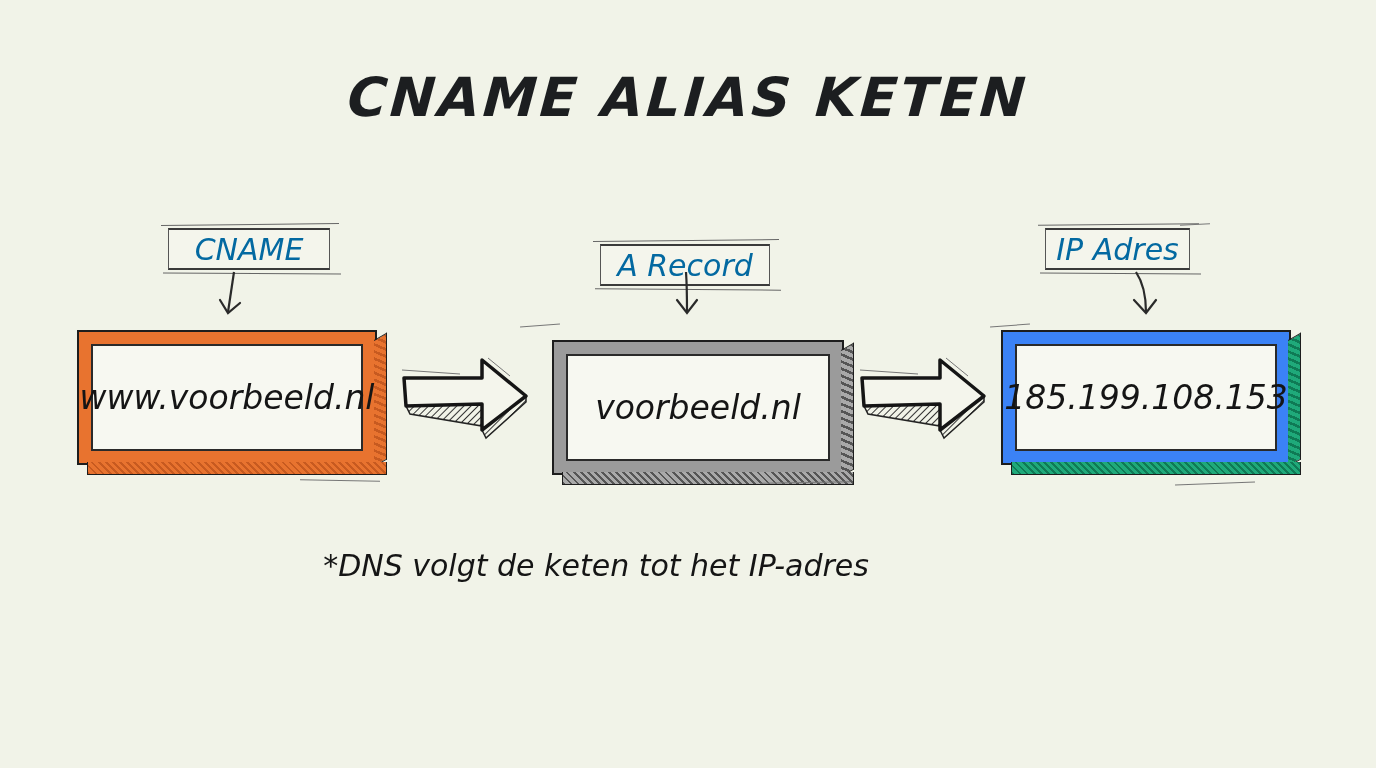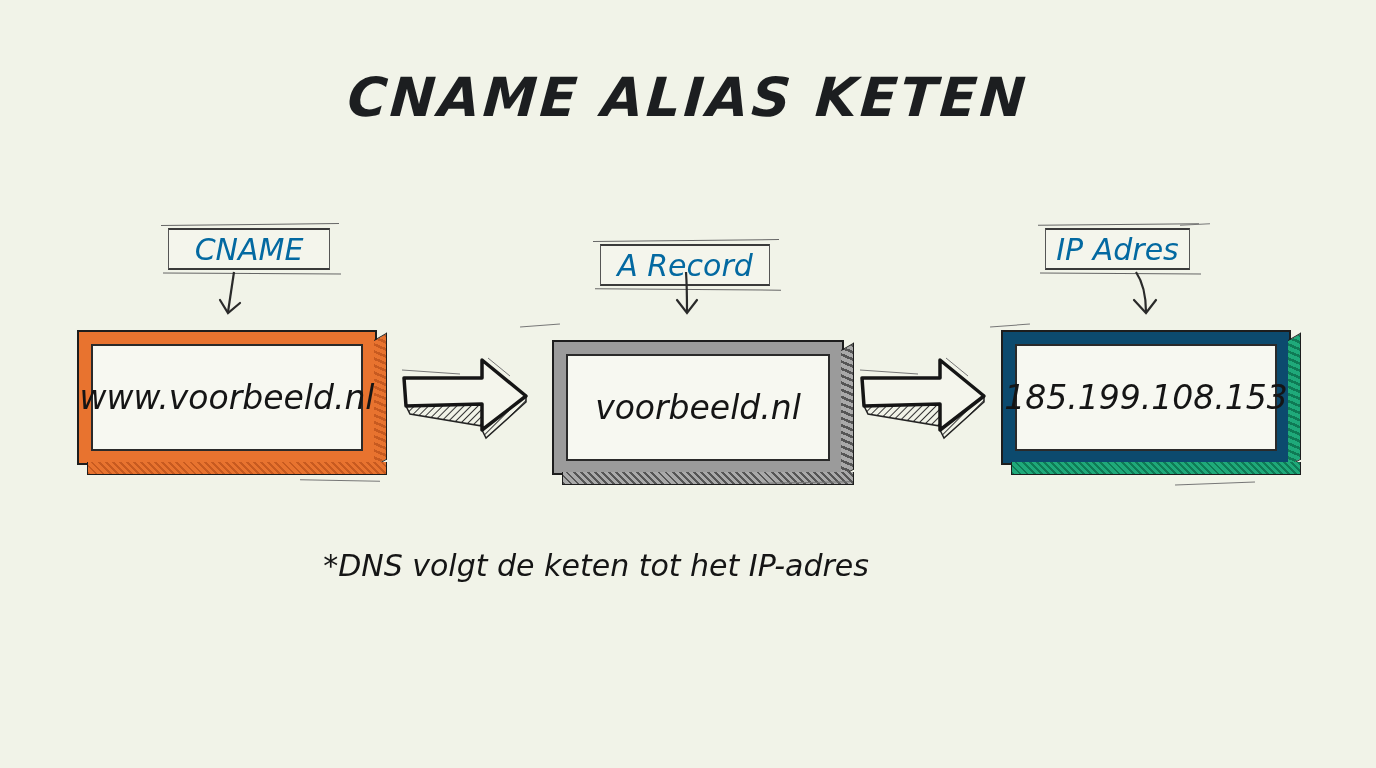--- a/index.html
+++ b/index.html
@@ -105,21 +105,21 @@
       border-top: none;
     }
     .node-orange { background: #e8732f; }
     .node-orange .depth-right, .node-orange .depth-bottom {
       background: repeating-linear-gradient(45deg, #c75a20 0 2px, #e8732f 2px 5px);
     }
     .node-gray { background: #9b9b9b; }
     .node-gray .depth-right, .node-gray .depth-bottom {
       background: repeating-linear-gradient(45deg, #555 0 2px, #a9a9a9 2px 5px);
     }
-    .node-green { background: #0c4a6e; }
+    .node-green { background: #3b82f6; }
     .node-green .depth-right, .node-green .depth-bottom {
       background: repeating-linear-gradient(45deg, #0f7a55 0 2px, #1fa97a 2px 5px);
     }
     .flow-arrow {
       position: absolute;
       width: 130px;
       height: 84px;
     }
     .footnote {
       position: absolute;

